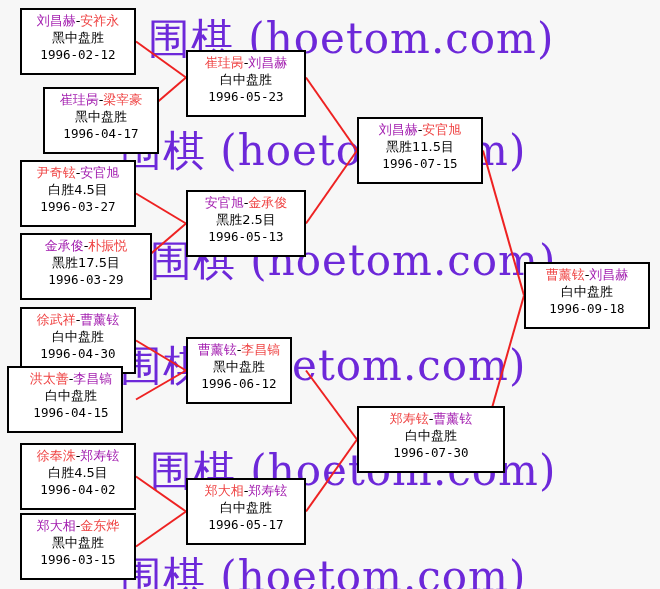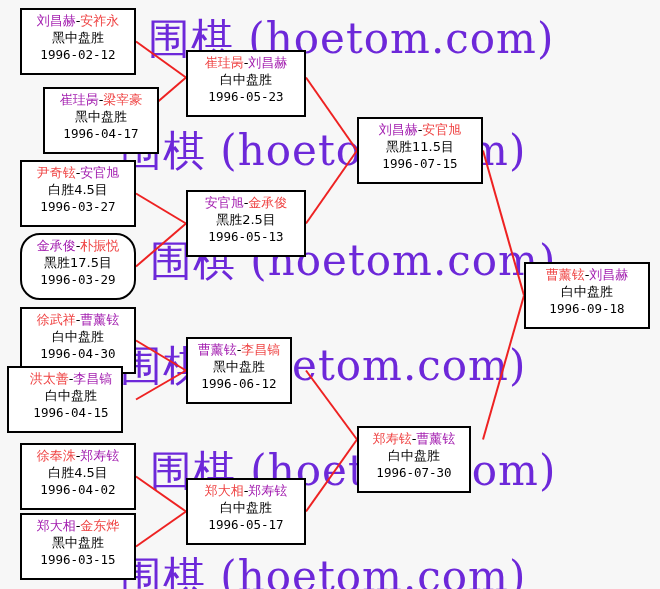--- a/index.html
+++ b/index.html
@@ -121,21 +121,21 @@
       <div class="match-box" style="left: 20px; top: 87px; width: 116px; height: 67px; margin-left: 23px;">
         <div class="players"><span class="win">崔珪昺</span><span class="dash">-</span><span class="lose">梁宰豪</span></div>
         <div class="result">黑中盘胜</div>
         <div class="date">1996-04-17</div>
       </div>
       <div class="match-box" style="left: 20px; top: 160px; width: 116px; height: 67px;">
         <div class="players"><span class="lose">尹奇铉</span><span class="dash">-</span><span class="win">安官旭</span></div>
         <div class="result">白胜4.5目</div>
         <div class="date">1996-03-27</div>
       </div>
-      <div class="match-box" style="left: 20px; top: 233px; width: 116px; height: 67px; border-radius: 20px;">
+      <div class="match-box" style="left: 20px; top: 233px; width: 132px; height: 67px;">
         <div class="players"><span class="win">金承俊</span><span class="dash">-</span><span class="lose">朴振悦</span></div>
         <div class="result">黑胜17.5目</div>
         <div class="date">1996-03-29</div>
       </div>
       <div class="match-box" style="left: 20px; top: 307px; width: 116px; height: 67px;">
         <div class="players"><span class="lose">徐武祥</span><span class="dash">-</span><span class="win">曹薰铉</span></div>
         <div class="result">白中盘胜</div>
         <div class="date">1996-04-30</div>
       </div>
       <div class="match-box" style="left: 7px; top: 366px; width: 116px; height: 67px; padding-left: 12px;">
@@ -171,21 +171,21 @@
       <div class="match-box" style="left: 186px; top: 478px; width: 120px; height: 67px;">
         <div class="players"><span class="lose">郑大相</span><span class="dash">-</span><span class="win">郑寿铉</span></div>
         <div class="result">白中盘胜</div>
         <div class="date">1996-05-17</div>
       </div>
       <div class="match-box" style="left: 357px; top: 117px; width: 126px; height: 67px;">
         <div class="players"><span class="win">刘昌赫</span><span class="dash">-</span><span class="lose">安官旭</span></div>
         <div class="result">黑胜11.5目</div>
         <div class="date">1996-07-15</div>
       </div>
-      <div class="match-box" style="left: 357px; top: 426px; width: 114px; height: 67px;">
+      <div class="match-box" style="left: 357px; top: 406px; width: 148px; height: 67px;">
         <div class="players"><span class="lose">郑寿铉</span><span class="dash">-</span><span class="win">曹薰铉</span></div>
         <div class="result">白中盘胜</div>
         <div class="date">1996-07-30</div>
       </div>
       <div class="match-box" style="left: 524px; top: 262px; width: 126px; height: 67px;">
         <div class="players"><span class="lose">曹薰铉</span><span class="dash">-</span><span class="win">刘昌赫</span></div>
         <div class="result">白中盘胜</div>
         <div class="date">1996-09-18</div>
       </div>
     </div>

